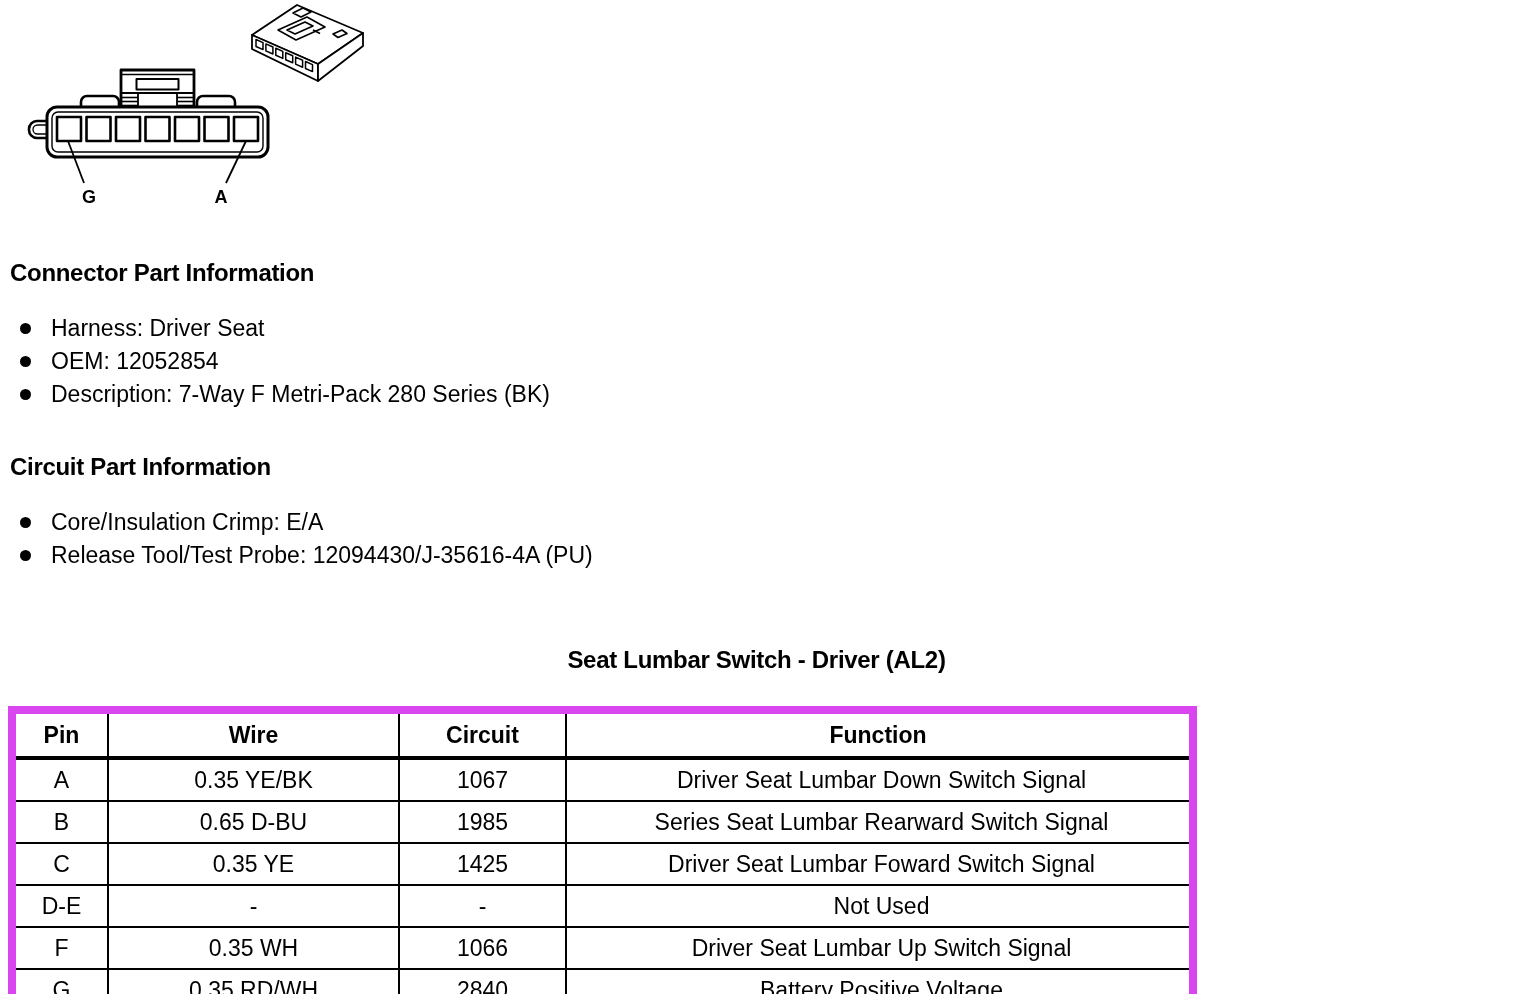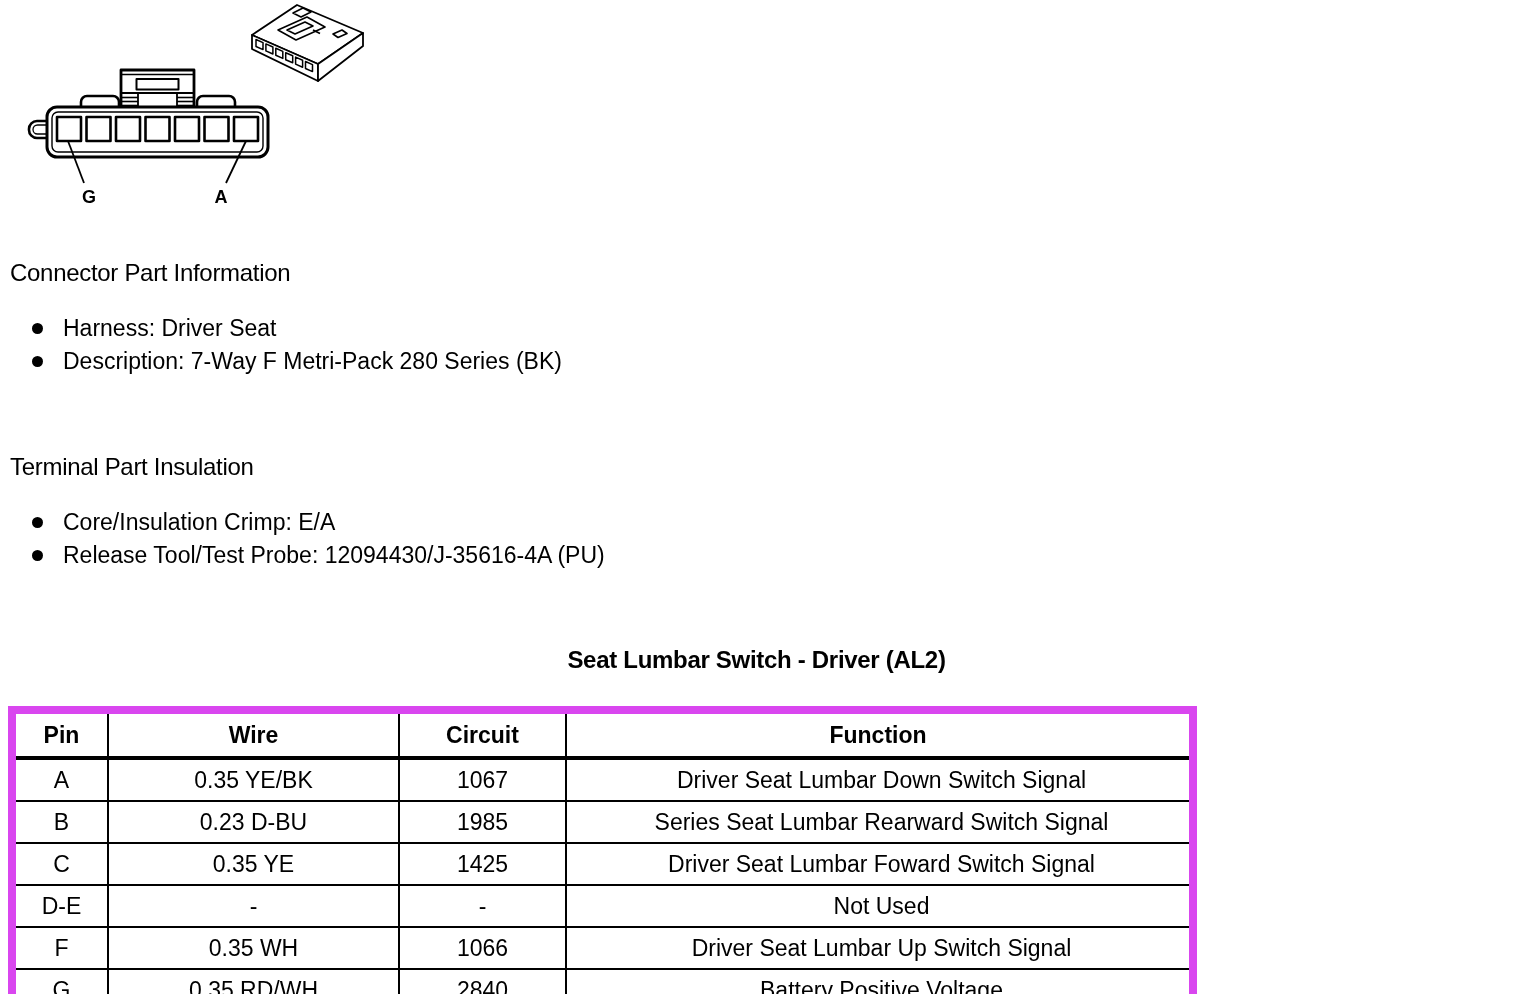--- a/index.html
+++ b/index.html
@@ -4,27 +4,27 @@
 <style>
   html, body { margin:0; padding:0; }
   body {
     width:1520px; height:994px;
     background:#ffffff; color:#000000;
     font-family:"Liberation Sans", sans-serif;
     position:relative; overflow:hidden;
   }
   .abs { position:absolute; }
   .section-heading {
-    margin:0; font-size:24px; font-weight:normal; line-height:32px;
+    margin:0; font-size:24px; font-weight:bold; line-height:32px;
     letter-spacing:-0.3px;
   }
   ul.bullet-list { list-style:none; margin:0; padding:0; }
   ul.bullet-list li {
     display:flex; align-items:center;
-    height:33px; padding-left:32px; font-size:23px;
+    height:33px; padding-left:20px; font-size:23px;
   }
   .bullet-dot {
     width:11px; height:11px; border-radius:50%;
     background:#000; margin-right:20px; flex:none;
   }
   #table-section { left:8px; top:646px; width:1497px; }
   .table-title {
     text-align:center; font-weight:bold; font-size:24px; line-height:28px;
     letter-spacing:-0.3px;
   }
@@ -120,25 +120,29 @@
 
 <h2 class="abs section-heading" style="left:10px;top:257px">Connector Part Information</h2>
 
 <ul class="abs bullet-list" style="left:0;top:312px">
   <li>
     <span class="bullet-dot"></span>
     <span>Harness: Driver Seat</span>
   </li>
   <li>
     <span class="bullet-dot"></span>
+    <span>OEM: 12052854</span>
+  </li>
+  <li>
+    <span class="bullet-dot"></span>
     <span>Description: 7-Way F Metri-Pack 280 Series (BK)</span>
   </li>
 </ul>
 
-<h2 class="abs section-heading" style="left:10px;top:451px">Terminal Part Insulation</h2>
+<h2 class="abs section-heading" style="left:10px;top:451px">Circuit Part Information</h2>
 
 <ul class="abs bullet-list" style="left:0;top:506px">
   <li>
     <span class="bullet-dot"></span>
     <span>Core/Insulation Crimp: E/A</span>
   </li>
   <li>
     <span class="bullet-dot"></span>
     <span>Release Tool/Test Probe: 12094430/J-35616-4A (PU)</span>
   </li>
@@ -163,21 +167,21 @@
     </thead>
     <tbody>
       <tr>
         <td>A</td>
         <td>0.35 YE/BK</td>
         <td>1067</td>
         <td class="fn">Driver Seat Lumbar Down Switch Signal</td>
       </tr>
       <tr>
         <td>B</td>
-        <td>0.23 D-BU</td>
+        <td>0.65 D-BU</td>
         <td>1985</td>
         <td class="fn">Series Seat Lumbar Rearward Switch Signal</td>
       </tr>
       <tr>
         <td>C</td>
         <td>0.35 YE</td>
         <td>1425</td>
         <td class="fn">Driver Seat Lumbar Foward Switch Signal</td>
       </tr>
       <tr>

